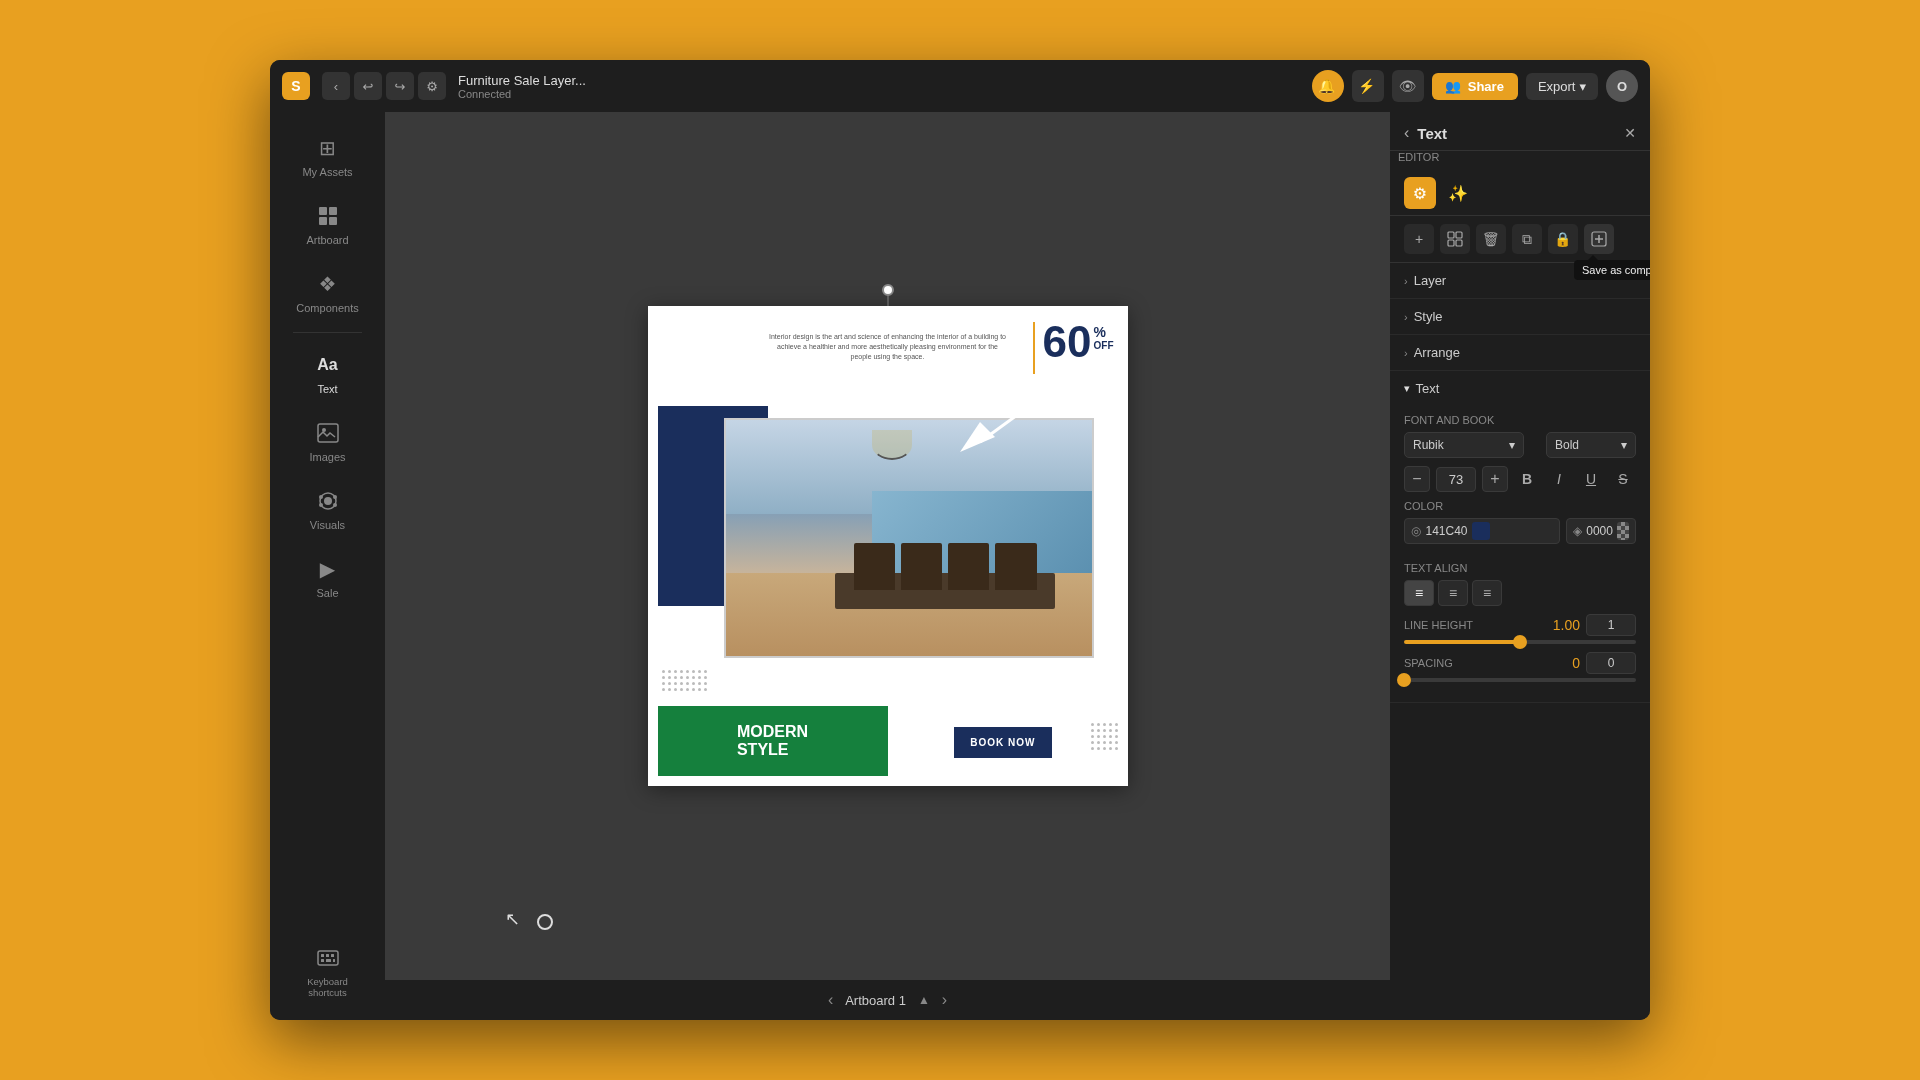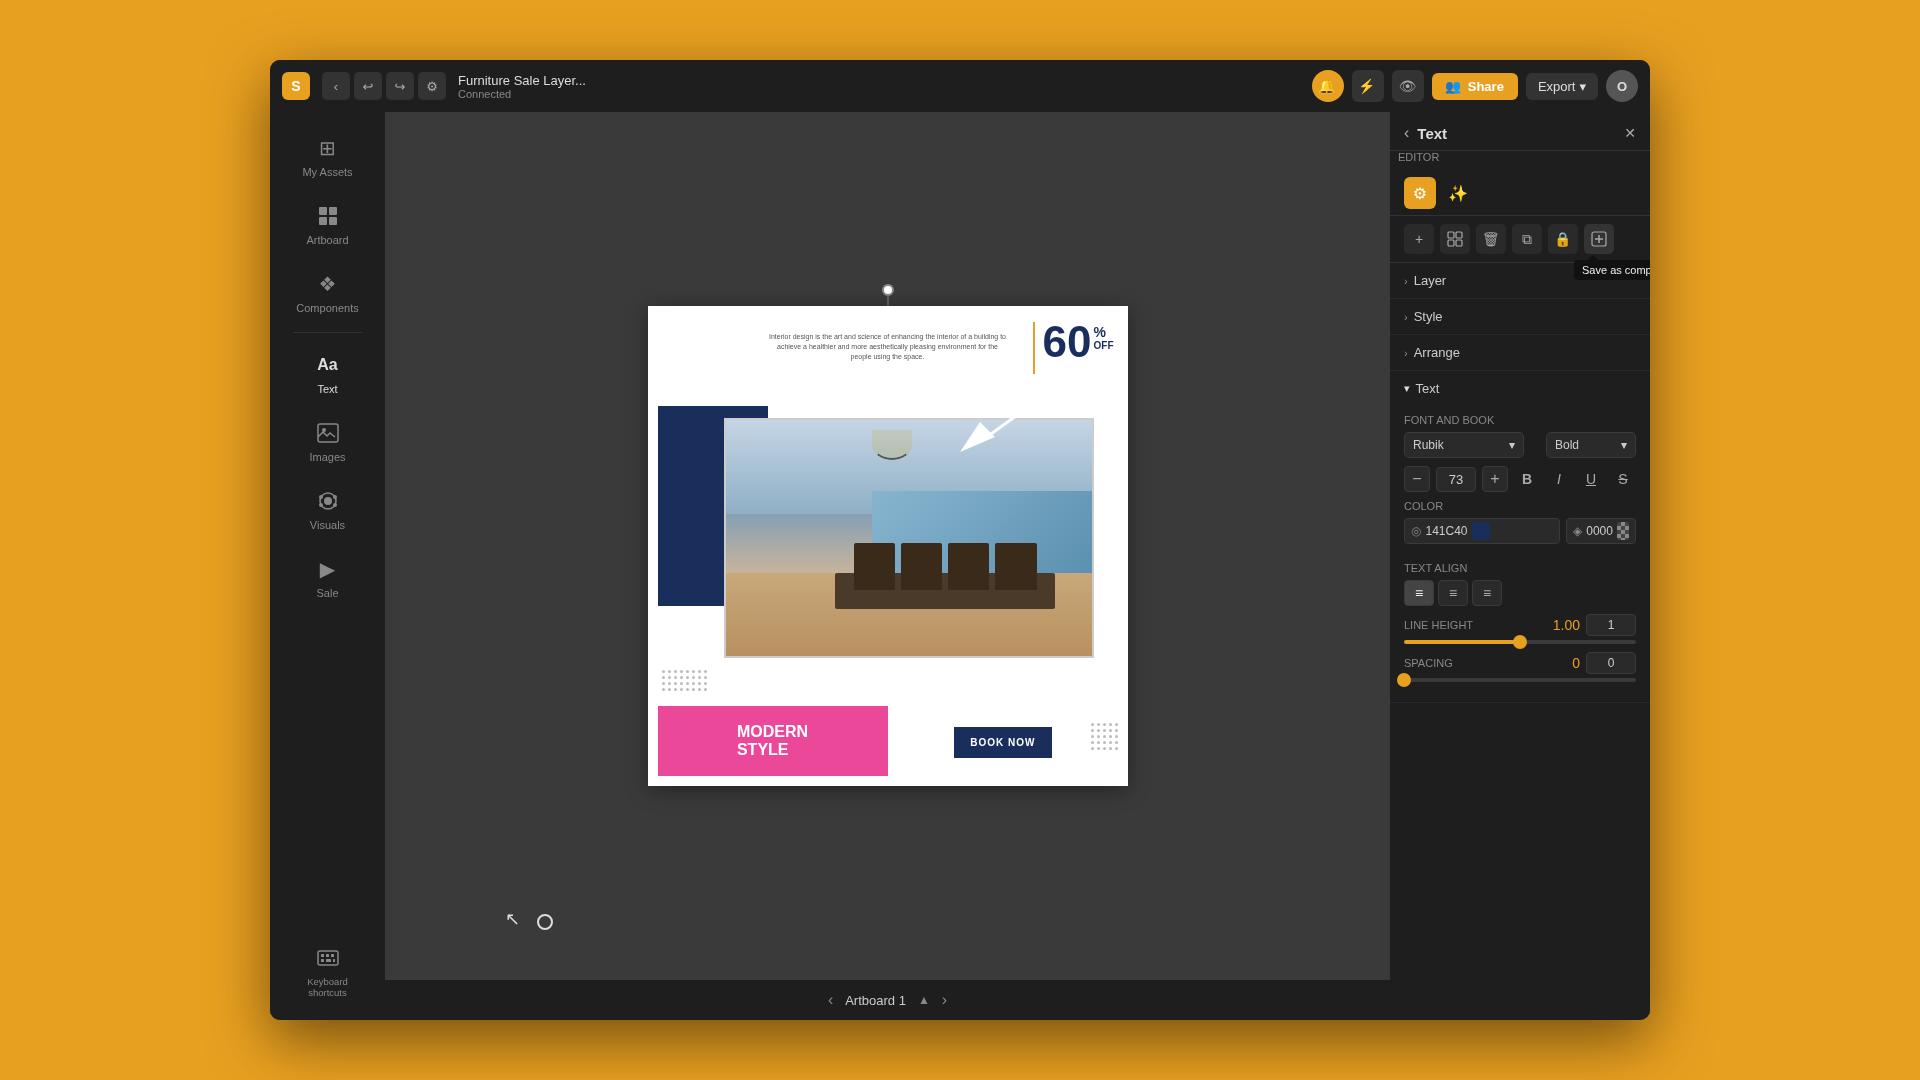--- a/index.html
+++ b/index.html
@@ -275,21 +275,21 @@
       background: #3a2a1a;
       border-radius: 2px 2px 0 0;
     }
 
     .design-bottom-bar {
       position: absolute;
       bottom: 10px;
       left: 10px;
       width: 230px;
       height: 70px;
-      background: #ec4899;
+      background: #15803d;
       display: flex;
       align-items: center;
       justify-content: center;
       margin-top: 8px;
     }
     .modern-style-text {
       color: white;
       font-size: 16px;
       font-weight: 900;
       line-height: 1.1;

